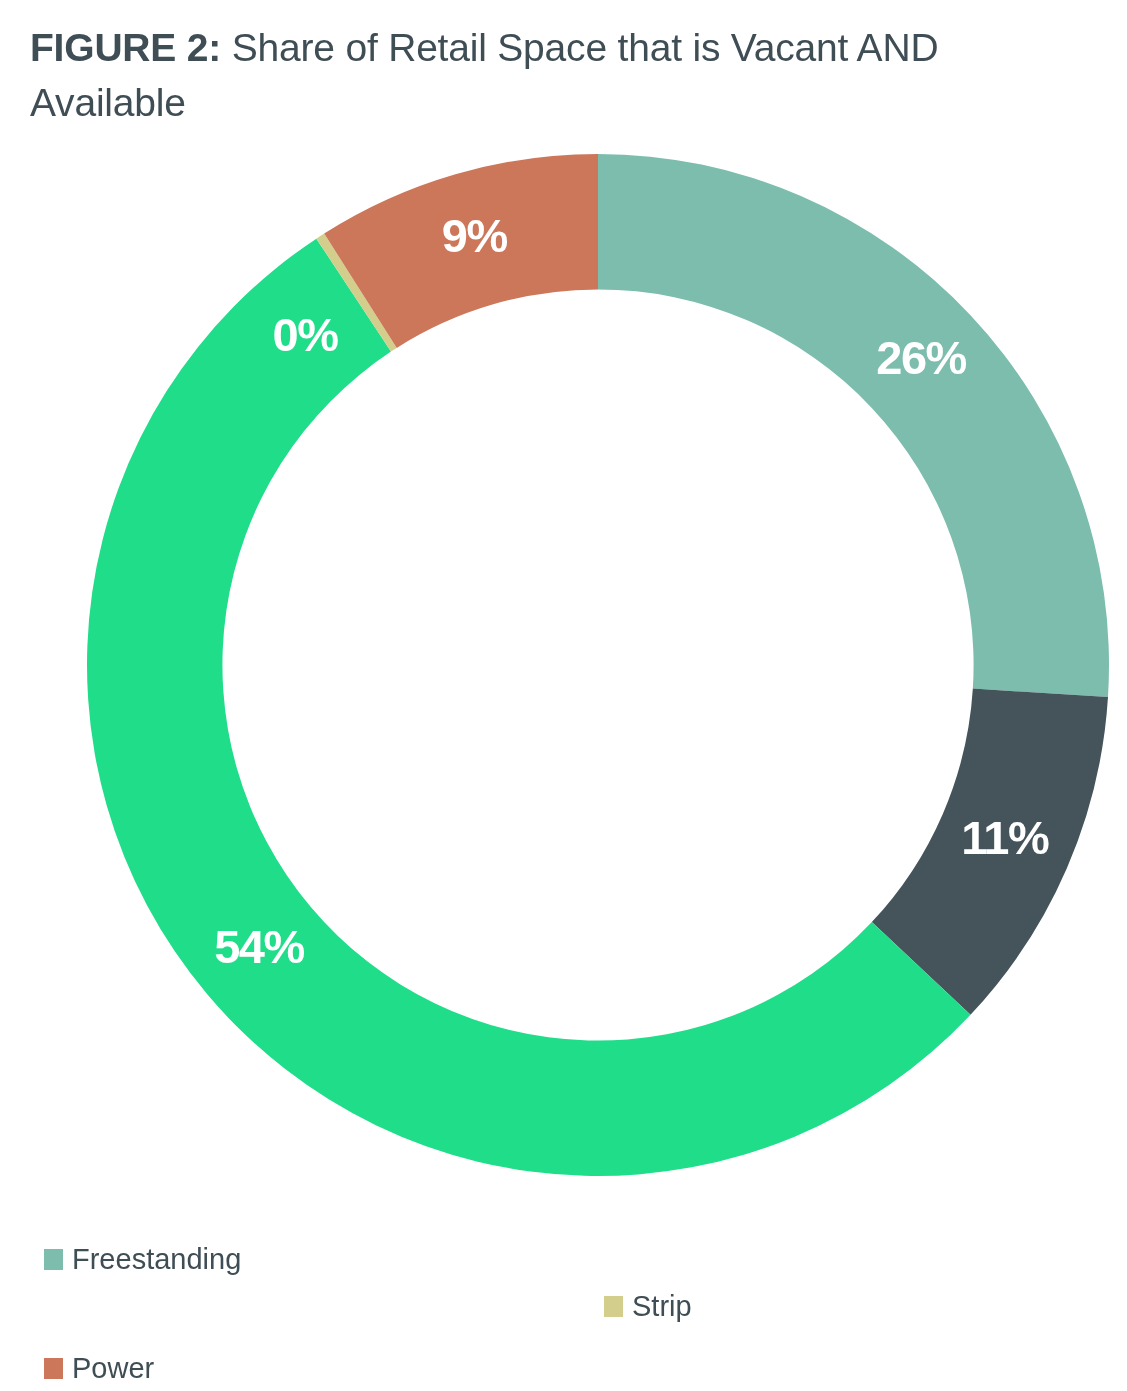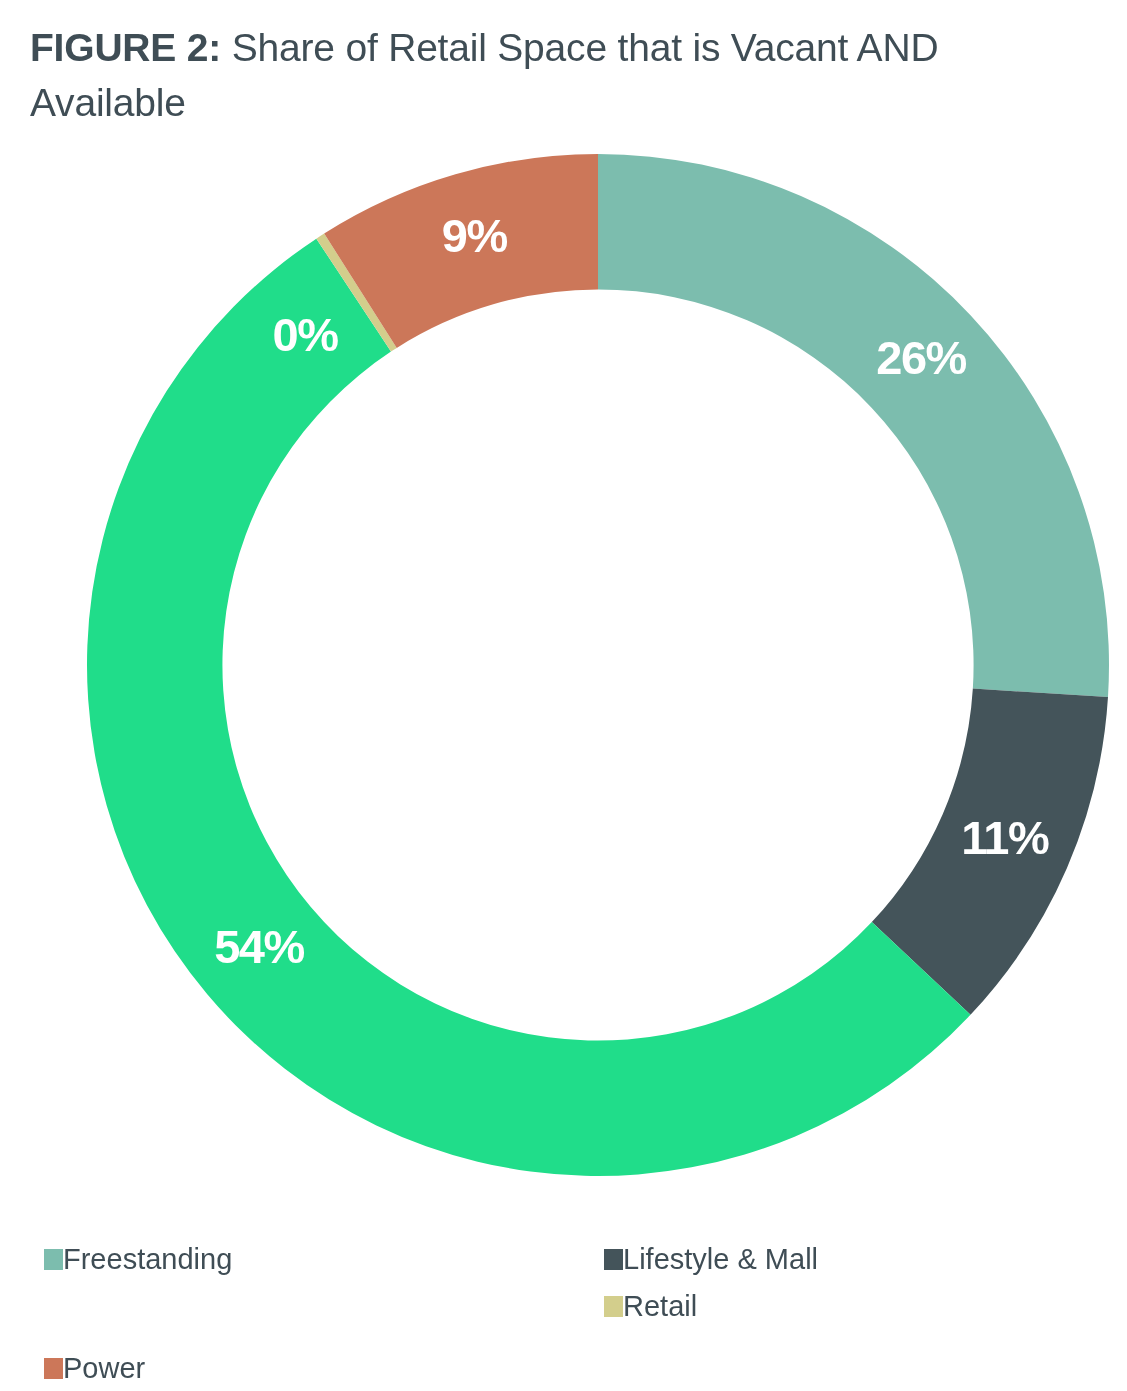--- a/index.html
+++ b/index.html
@@ -61,20 +61,21 @@
     top: 1236px;
     width: 1040px;
     display: grid;
     grid-template-columns: 560px 460px;
     grid-auto-rows: 47px;
     align-items: center;
   }
   .legend-item {
     display: flex;
     align-items: center;
+    gap: 9px;
     height: 47px;
   }
   .legend-swatch {
     width: 19px;
     height: 21px;
     flex: 0 0 auto;
     display: block;
   }
   .legend-label {
     font-size: 29px;
@@ -107,25 +108,21 @@
         <text x="474.3" y="99.3" class="slice-label">9%</text>
       </g>
   </svg>
 </div>
 
 <div id="legend">
     <div class="legend-item" style="grid-area: 1 / 1;">
       <span class="legend-swatch" style="background: rgb(124, 189, 174);"></span>
       <span class="legend-label">Freestanding</span>
     </div>
-    <div class="legend-item" style="grid-area: 1 / 2;">
-      <span class="legend-swatch" style="background: rgb(68, 84, 90);"></span>
-      <span class="legend-label">Lifestyle &amp; Mall</span>
-    </div>
     <div class="legend-item" style="grid-area: 2 / 2;">
       <span class="legend-swatch" style="background: rgb(211, 206, 140);"></span>
-      <span class="legend-label">Retail</span>
+      <span class="legend-label">Strip</span>
     </div>
     <div class="legend-item" style="grid-area: 3 / 1; margin-top: 29px;">
       <span class="legend-swatch" style="background: rgb(204, 119, 89);"></span>
       <span class="legend-label">Power</span>
     </div>
   </div>
 
 </body></html>

